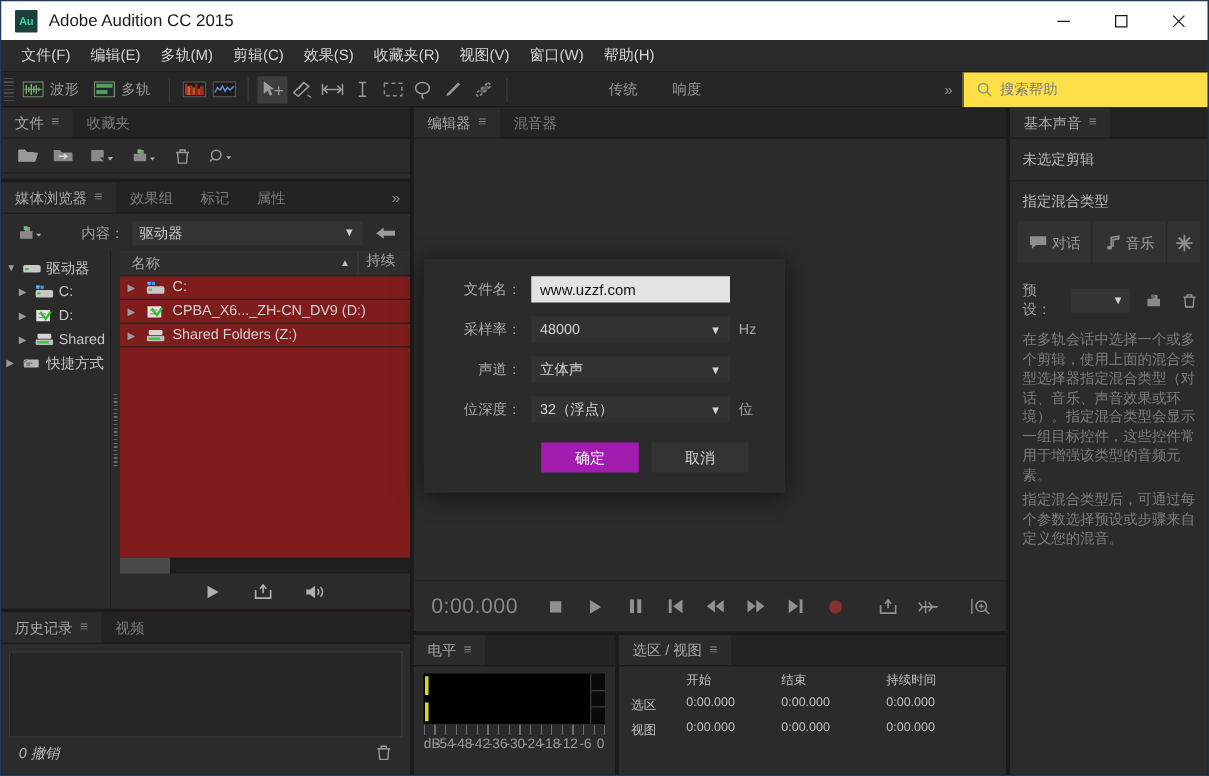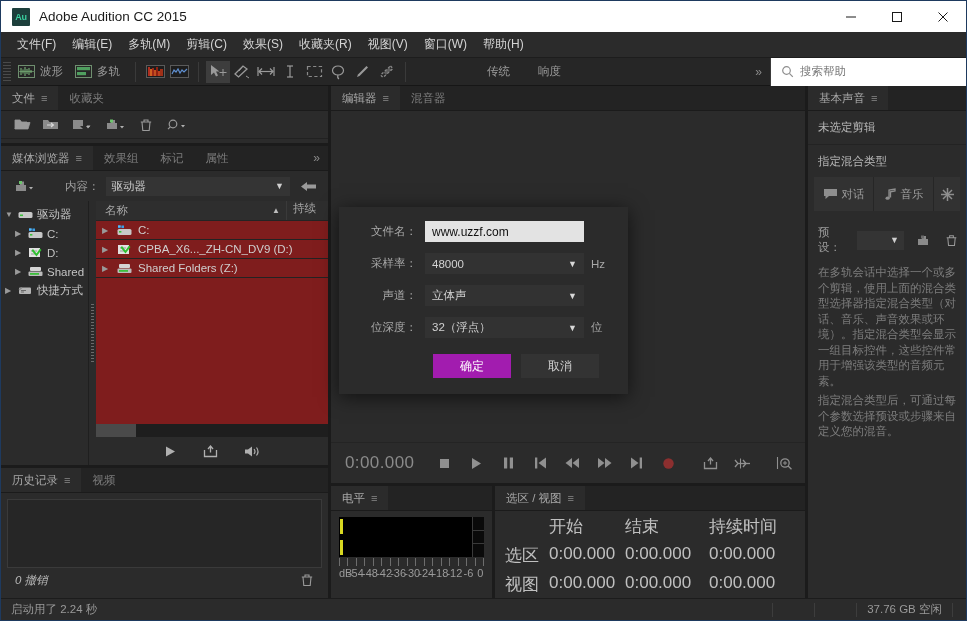--- a/index.html
+++ b/index.html
@@ -82,21 +82,21 @@
     display:flex; align-items:center; justify-content:center;
     color:#8c8c8c;
   }
   .tb-tool.on { background:#3d3d3d; }
   .ws-label { font-size:11.5px; color:#9a9a9a; padding: 2px 14px; }
   .tb-right { margin-left:auto; display:flex; align-items:center; height:28px; }
   .chev2 { font-size:12px; color:#8c8c8c; padding:0 8px; }
   .search-help {
     display:flex; align-items:center; gap:6px;
     width: 196px; height:28px;
-    background:#ffffff; border-left:1px solid #3a3a3a;
+    background:#fde047; border-left:1px solid #3a3a3a;
     padding-left: 10px;
   }
   .search-help span { font-size:11.5px; color:#7b7b7b; }
 
   
   .body {
     flex:1; display:flex; min-height:0;
     background:#1b1b1b;
   }
   .col-left { width: 327px; display:flex; flex-direction:column; }
@@ -242,21 +242,21 @@
   .lv-scale span {
     position:absolute; top:1px;
     font-size:11px; color:#9b9b9b;
     transform: translateX(-50%);
   }
   .lv-scale span.db { transform:none; left:0; }
 
   
   .sv-body { flex:1; padding: 4px 8px 0 10px; min-height:0; }
   .sv-grid { display:grid; grid-template-columns: 38px 76px 84px 90px; row-gap:6px; }
-  .sv-grid div { font-size:17px; color:#b4b4b4; }
+  .sv-grid div { font-size:10px; color:#b4b4b4; }
   .sv-grid .hdr { color:#c0c0c0; text-align:left; padding-left:6px; }
   .sv-grid .lbl { color:#c0c0c0; }
   .sv-grid .val { color:#c0c0c0; padding-left:6px; }
 
   
   .es-body { flex:1; display:flex; flex-direction:column; min-height:0; }
   .es-row { padding: 9px 10px; font-size:11.5px; color:#b8b8b8; border-bottom:1px solid #232323; }
   .es-seg { display:flex; padding: 6px 6px 0 6px; }
   .es-btn {
     flex:1; height:34px;
@@ -1003,29 +1003,20 @@
                 <path d="M3 4 h8 l-0.8 8.5 H3.8 Z M5 2 h4 v2 H5 Z M1.8 4 h10.4" fill="none" stroke="#9a9a9a" stroke-width="1.1"></path>
               </svg>
           </span>
         </div>
         <div class="es-desc">在多轨会话中选择一个或多个剪辑，使用上面的混合类型选择器指定混合类型（对话、音乐、声音效果或环境）。指定混合类型会显示一组目标控件，这些控件常用于增强该类型的音频元素。</div>
         <div class="es-desc">指定混合类型后，可通过每个参数选择预设或步骤来自定义您的混音。</div>
       </div>
     </div>
   </div>
 
-  <div class="statusbar">
-    <div class="sb-left">启动用了 2.24 秒</div>
-    <div class="sb-right">
-      <div class="sb-cell e"></div>
-      <div class="sb-cell e"></div>
-      <div class="sb-cell">37.76 GB 空闲</div>
-      <div class="sb-cell e" style="width:14px"></div>
-    </div>
-  </div>
 
   <div class="modal-overlay">
     <div class="modal">
       <div class="modal-body">
         <div class="frow">
           <div class="flabel">文件名：</div>
           <div class="finput">www.uzzf.com</div>
           <div class="funit"></div>
         </div>
         <div class="frow">

